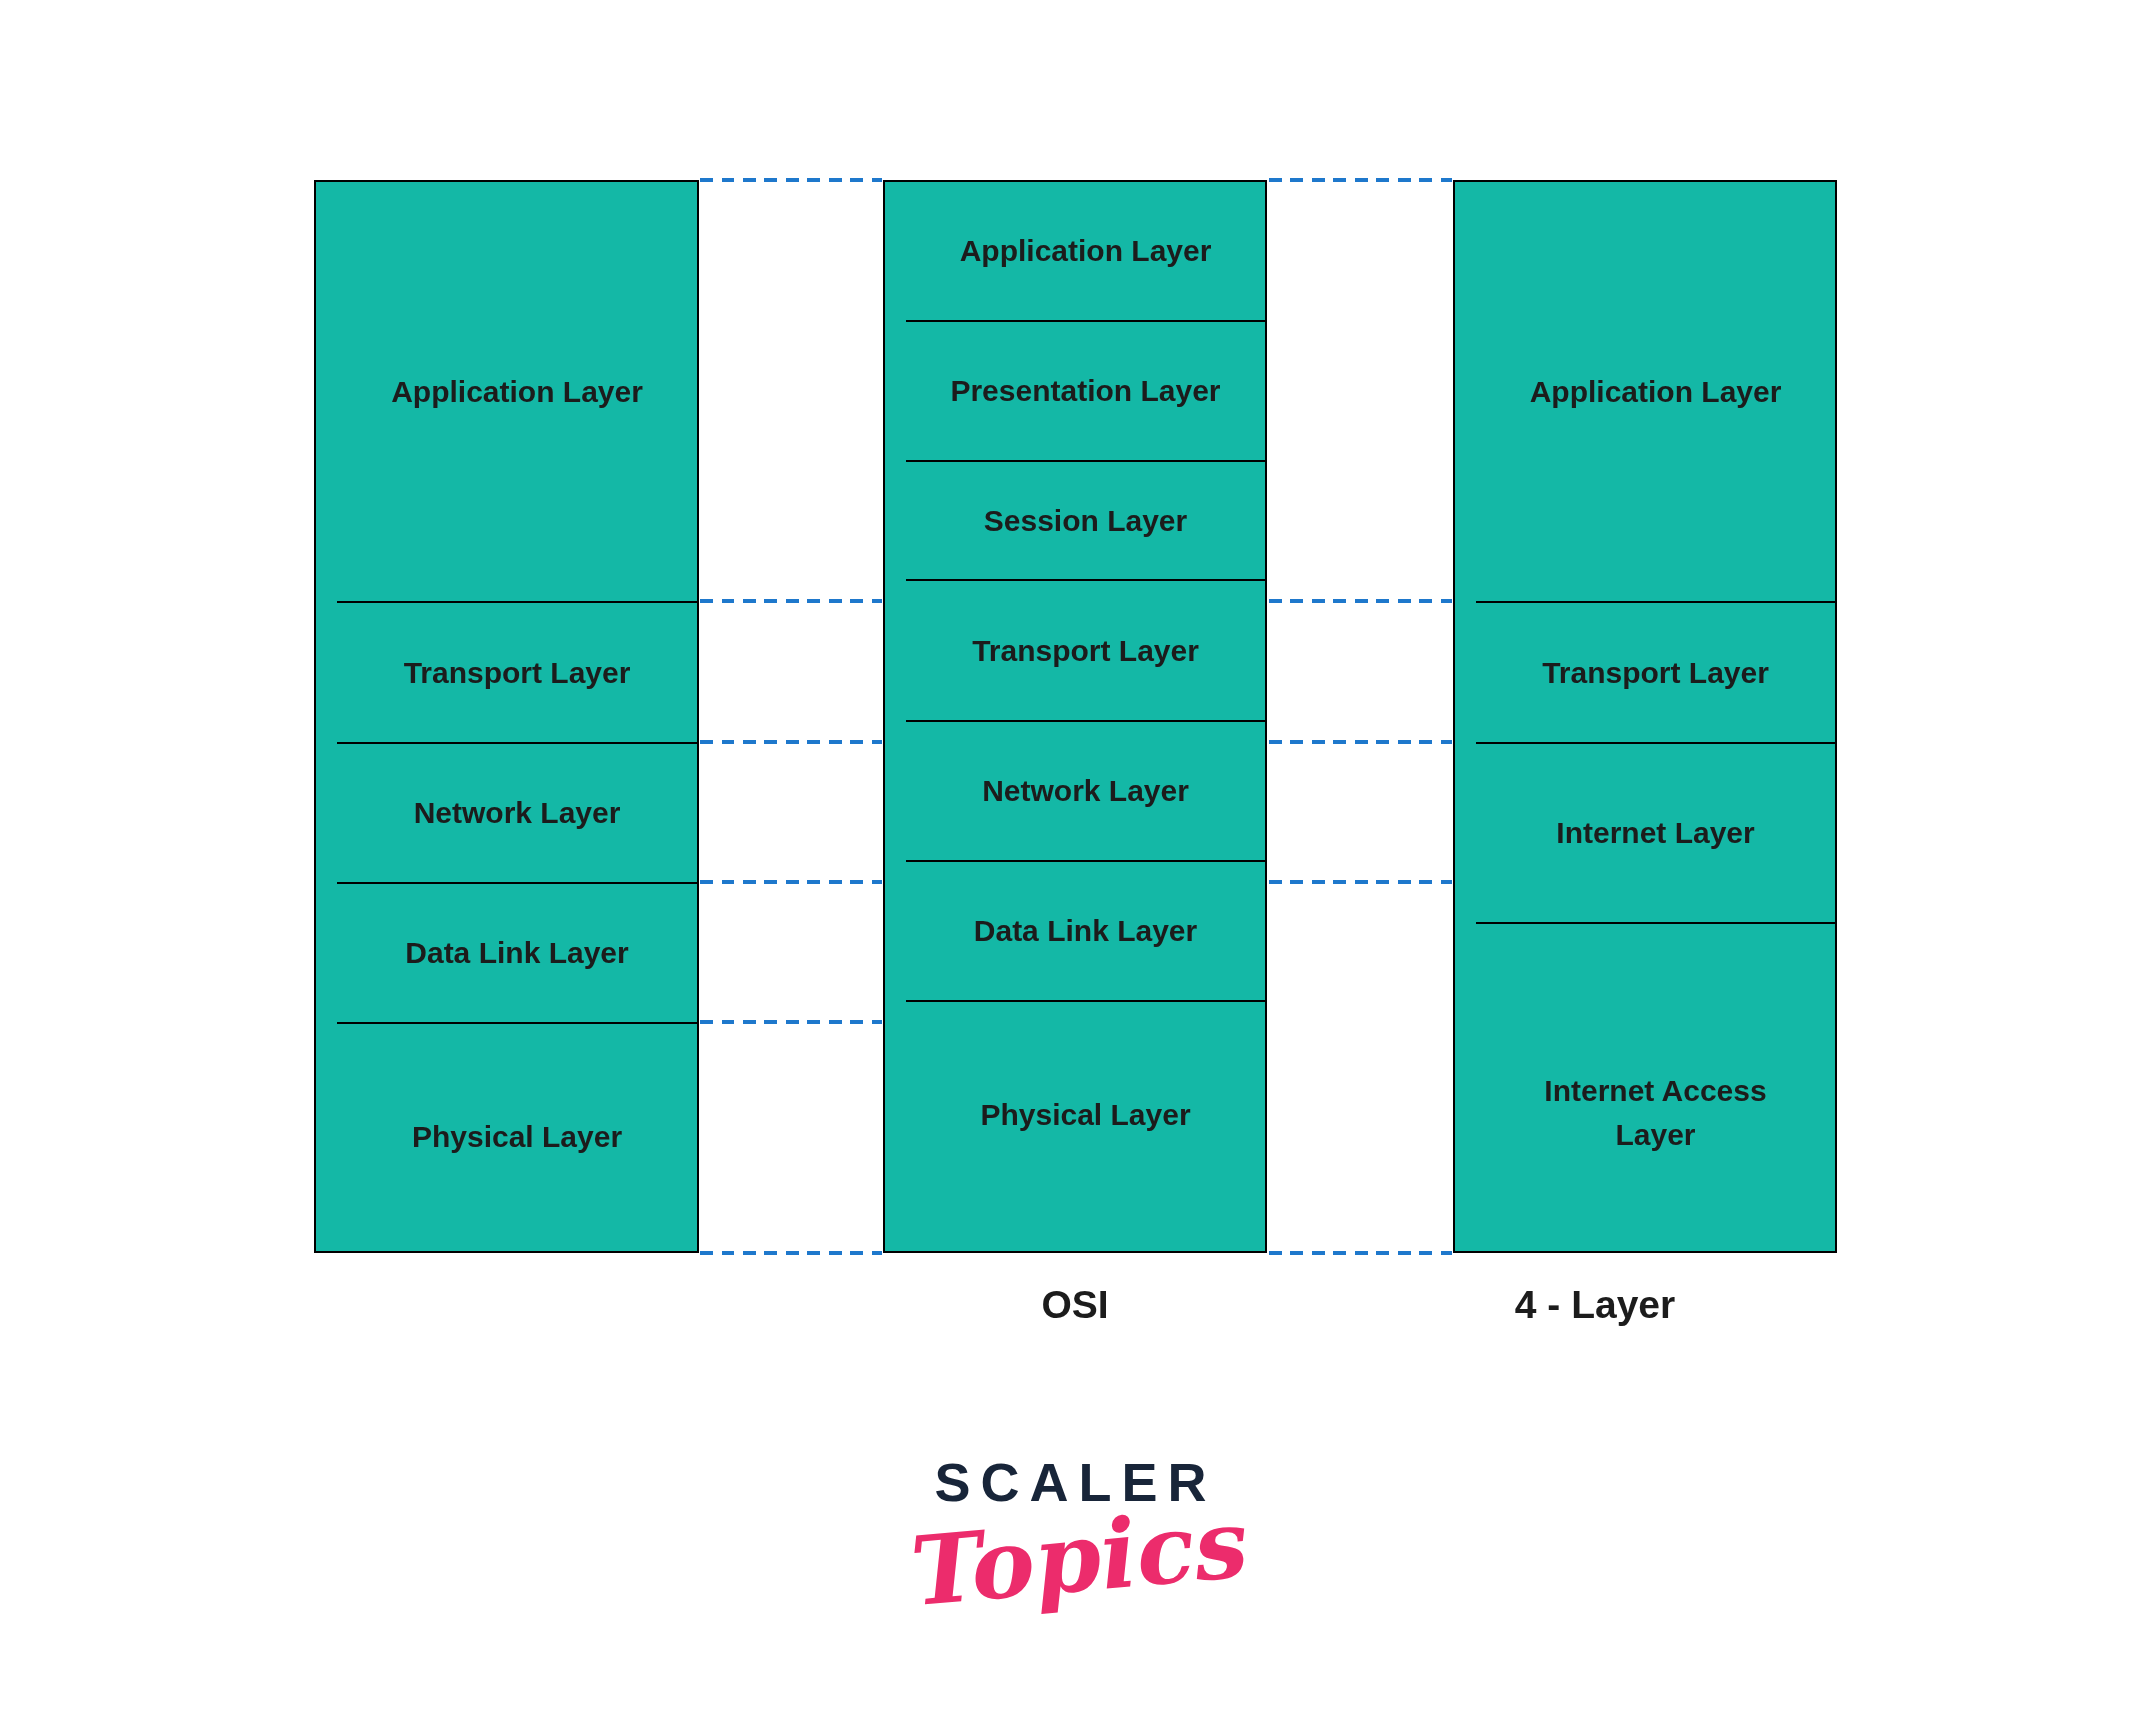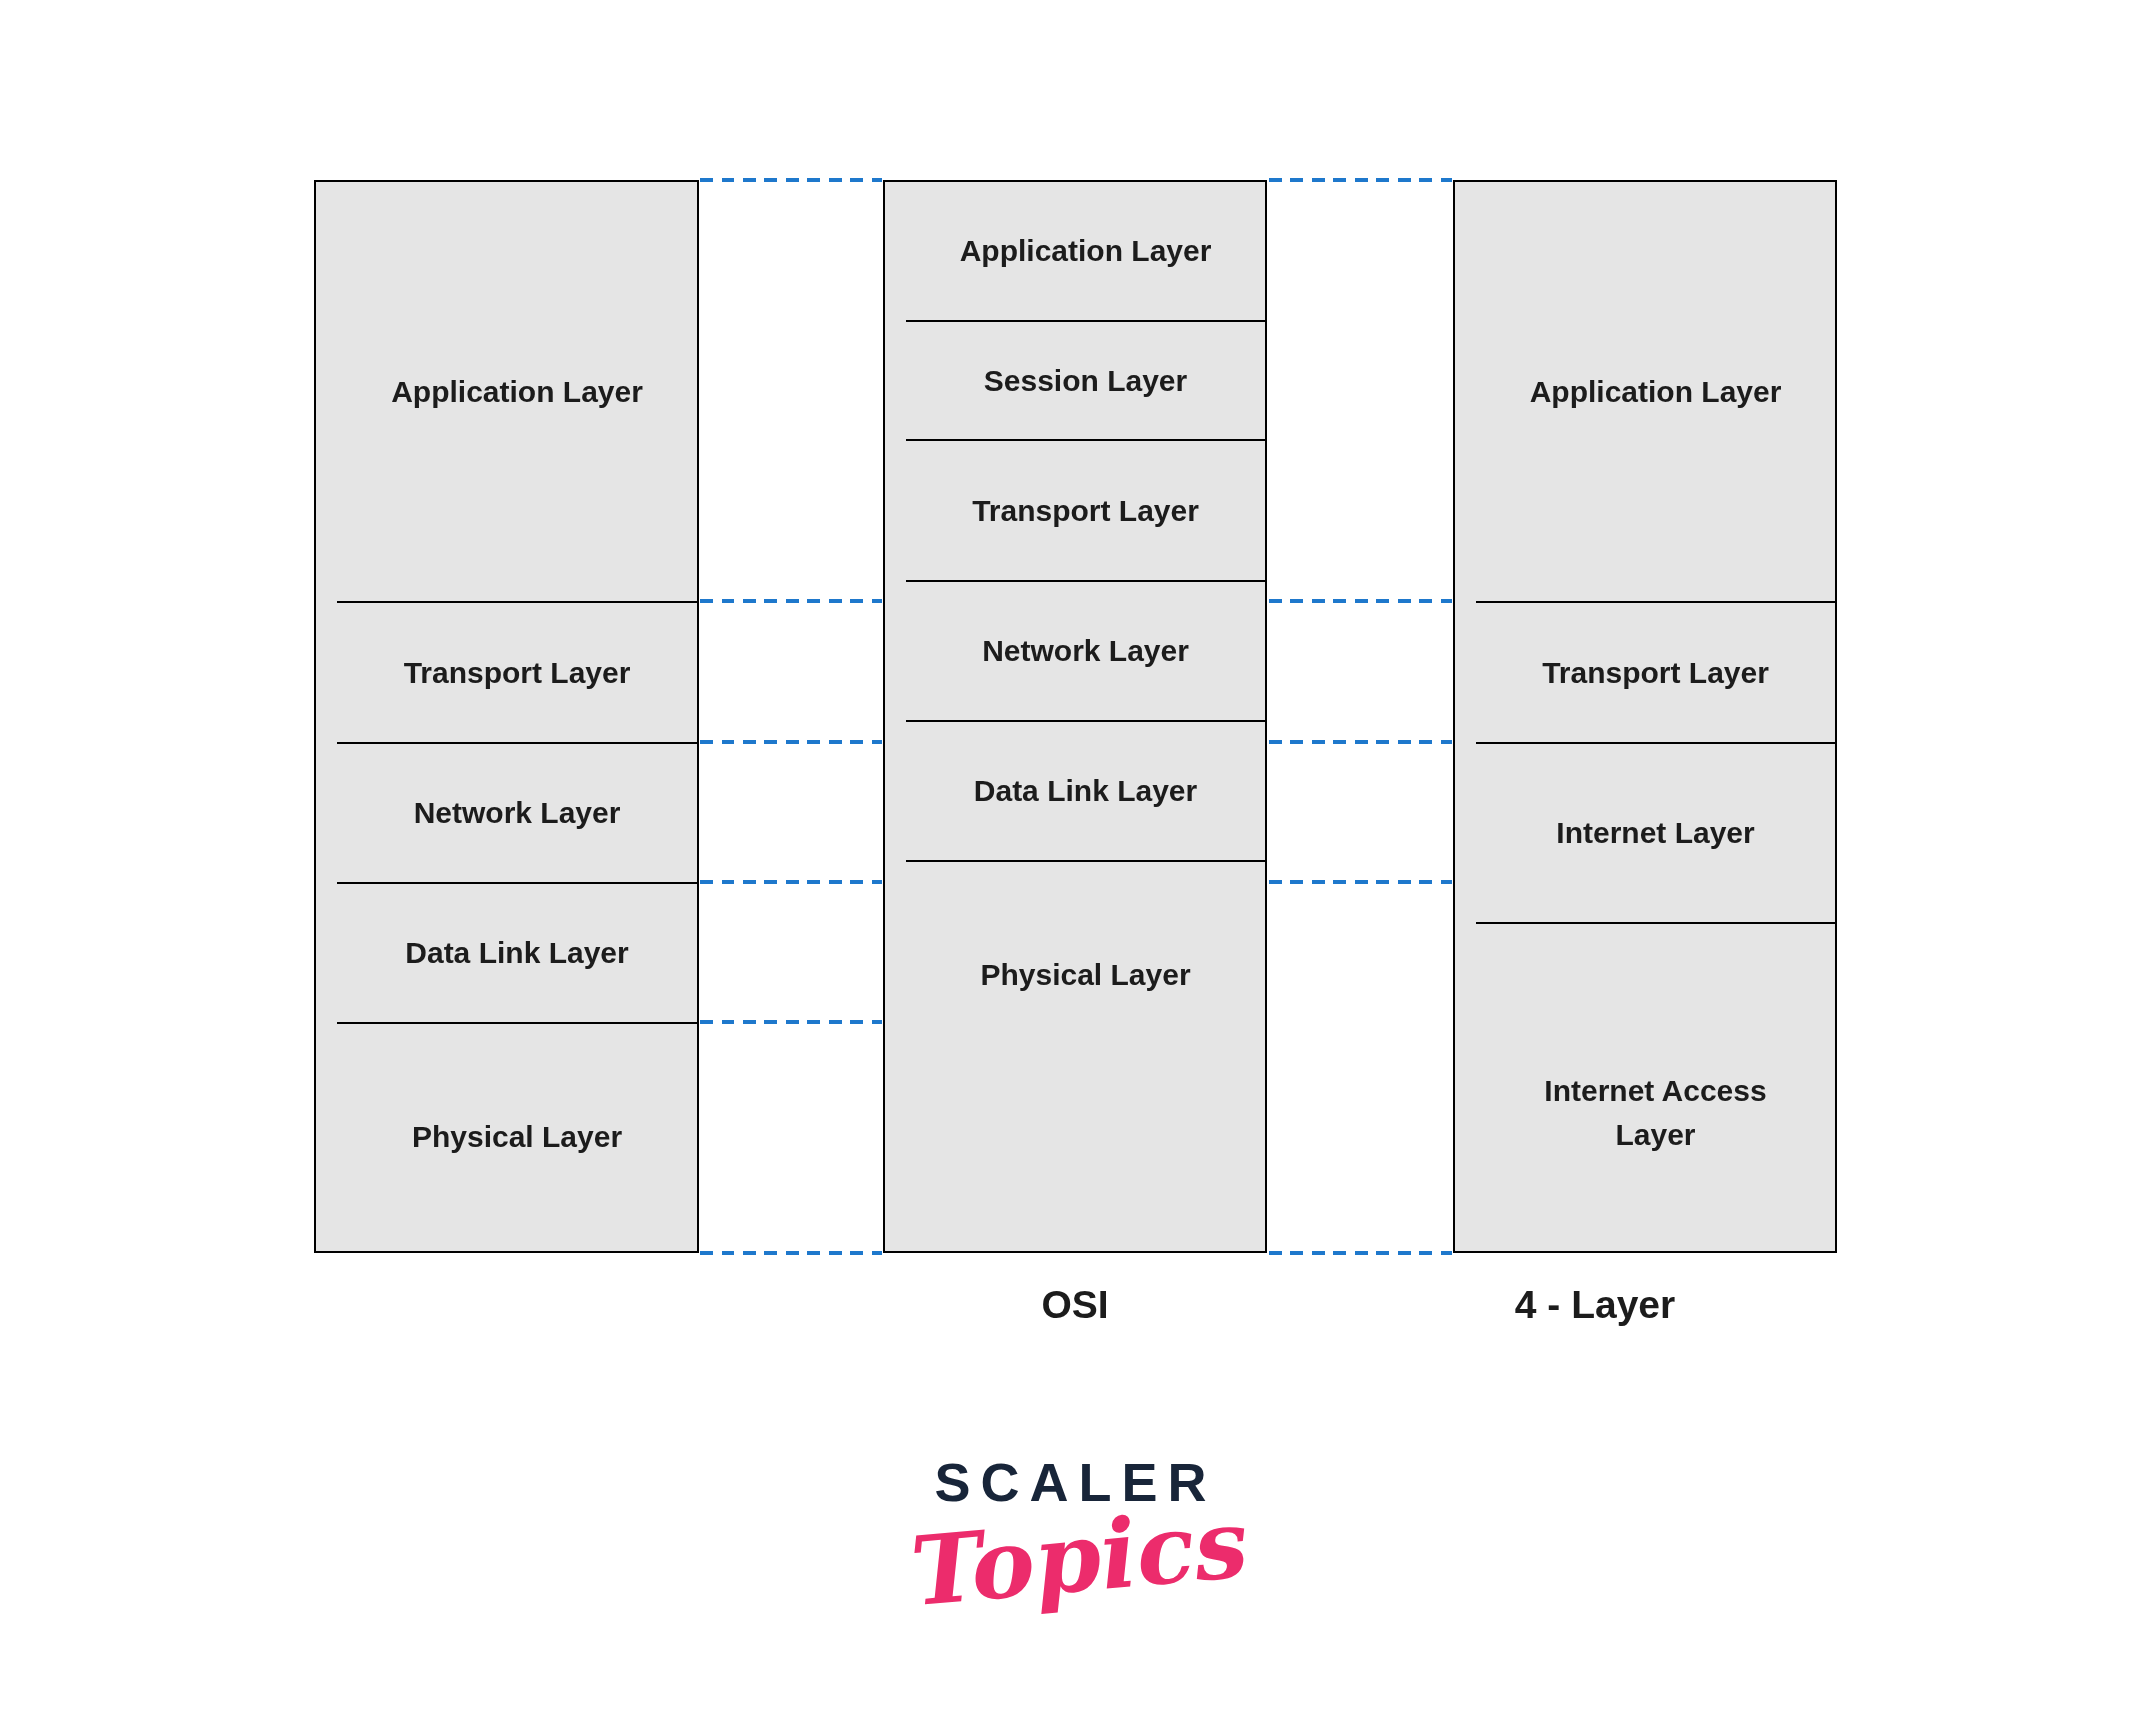--- a/index.html
+++ b/index.html
@@ -17,21 +17,21 @@
     background:#ffffff;
     font-family:"Liberation Sans", sans-serif;
     overflow:hidden;
   }
   .stack{
     position:absolute;
     box-sizing:border-box;
     border:2.5px solid var(--border);
     display:flex;
     flex-direction:column;
-    background:#e5e5e5;
+    background:#14b8a6;
     padding-left:21px;
   }
   .cell{
     box-sizing:border-box;
     display:flex;
     align-items:center;
     justify-content:center;
     text-align:center;
     font-size:30px;
     font-weight:700;
@@ -81,20 +81,21 @@
   <div class="stack" style="left:314px; top:180px; width:385px; height:1073px;">
     <div class="cell" style="height:419px;">Application Layer</div>
     <div class="cell" style="height:141px;">Transport Layer</div>
     <div class="cell" style="height:140px;">Network Layer</div>
     <div class="cell" style="height:140px;">Data Link Layer</div>
     <div class="cell" style="height:228px;">Physical Layer</div>
   </div>
 
   <div class="stack" style="left:883px; top:180px; width:384px; height:1073px;">
     <div class="cell" style="height:138px;">Application Layer</div>
+    <div class="cell" style="height:140px;">Presentation Layer</div>
     <div class="cell" style="height:119px;">Session Layer</div>
     <div class="cell" style="height:141px;">Transport Layer</div>
     <div class="cell" style="height:140px;">Network Layer</div>
     <div class="cell" style="height:140px;">Data Link Layer</div>
     <div class="cell" style="height:228px;">Physical Layer</div>
   </div>
 
   <div class="stack" style="left:1453px; top:180px; width:384px; height:1073px;">
     <div class="cell" style="height:419px;">Application Layer</div>
     <div class="cell" style="height:141px;">Transport Layer</div>

